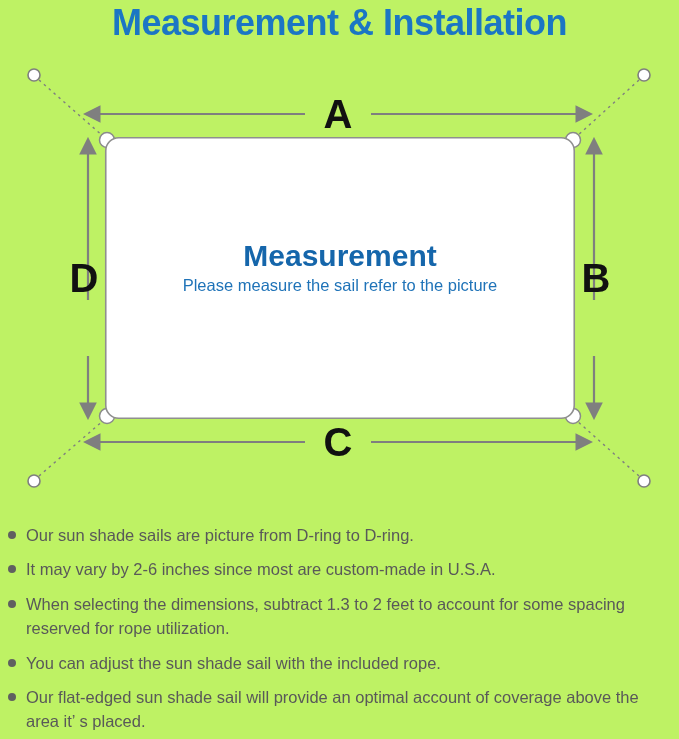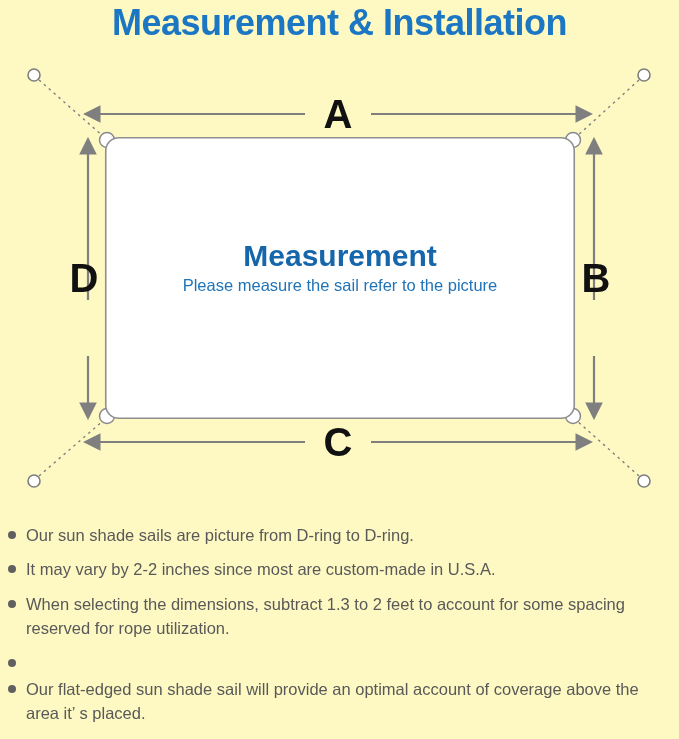--- a/index.html
+++ b/index.html
@@ -5,21 +5,21 @@
   html, body {
     margin: 0;
     padding: 0;
     background: #ffffff;
     font-family: "Liberation Sans", sans-serif;
   }
   .page {
     position: relative;
     width: 679px;
     height: 739px;
-    background: #fef9c3;
+    background: #bef264;
     overflow: hidden;
   }
   .title {
     margin: 0;
     padding-top: 2px;
     text-align: center;
     font-size: 36px;
     font-weight: bold;
     letter-spacing: -0.5px;
     color: #1b76c4;
@@ -107,28 +107,29 @@
     </svg>
   </div>
 
   <ul class="notes">
     <li class="note-item">
       <span class="bullet-dot"></span>
       <span class="note-text">Our sun shade sails are picture from D-ring to D-ring.</span>
     </li>
     <li class="note-item">
       <span class="bullet-dot"></span>
-      <span class="note-text">It may vary by 2-2 inches since most are custom-made in U.S.A.</span>
+      <span class="note-text">It may vary by 2-6 inches since most are custom-made in U.S.A.</span>
     </li>
     <li class="note-item">
       <span class="bullet-dot"></span>
       <span class="note-text">When selecting the dimensions, subtract 1.3 to 2 feet to account for some spacing reserved for rope utilization.</span>
     </li>
     <li class="note-item">
       <span class="bullet-dot"></span>
+      <span class="note-text">You can adjust the sun shade sail with the included rope.</span>
     </li>
     <li class="note-item">
       <span class="bullet-dot"></span>
       <span class="note-text">Our flat-edged sun shade sail will provide an optimal account of coverage above the area it’ s placed.</span>
     </li>
   </ul>
 
 </div>
 
 </body></html>

